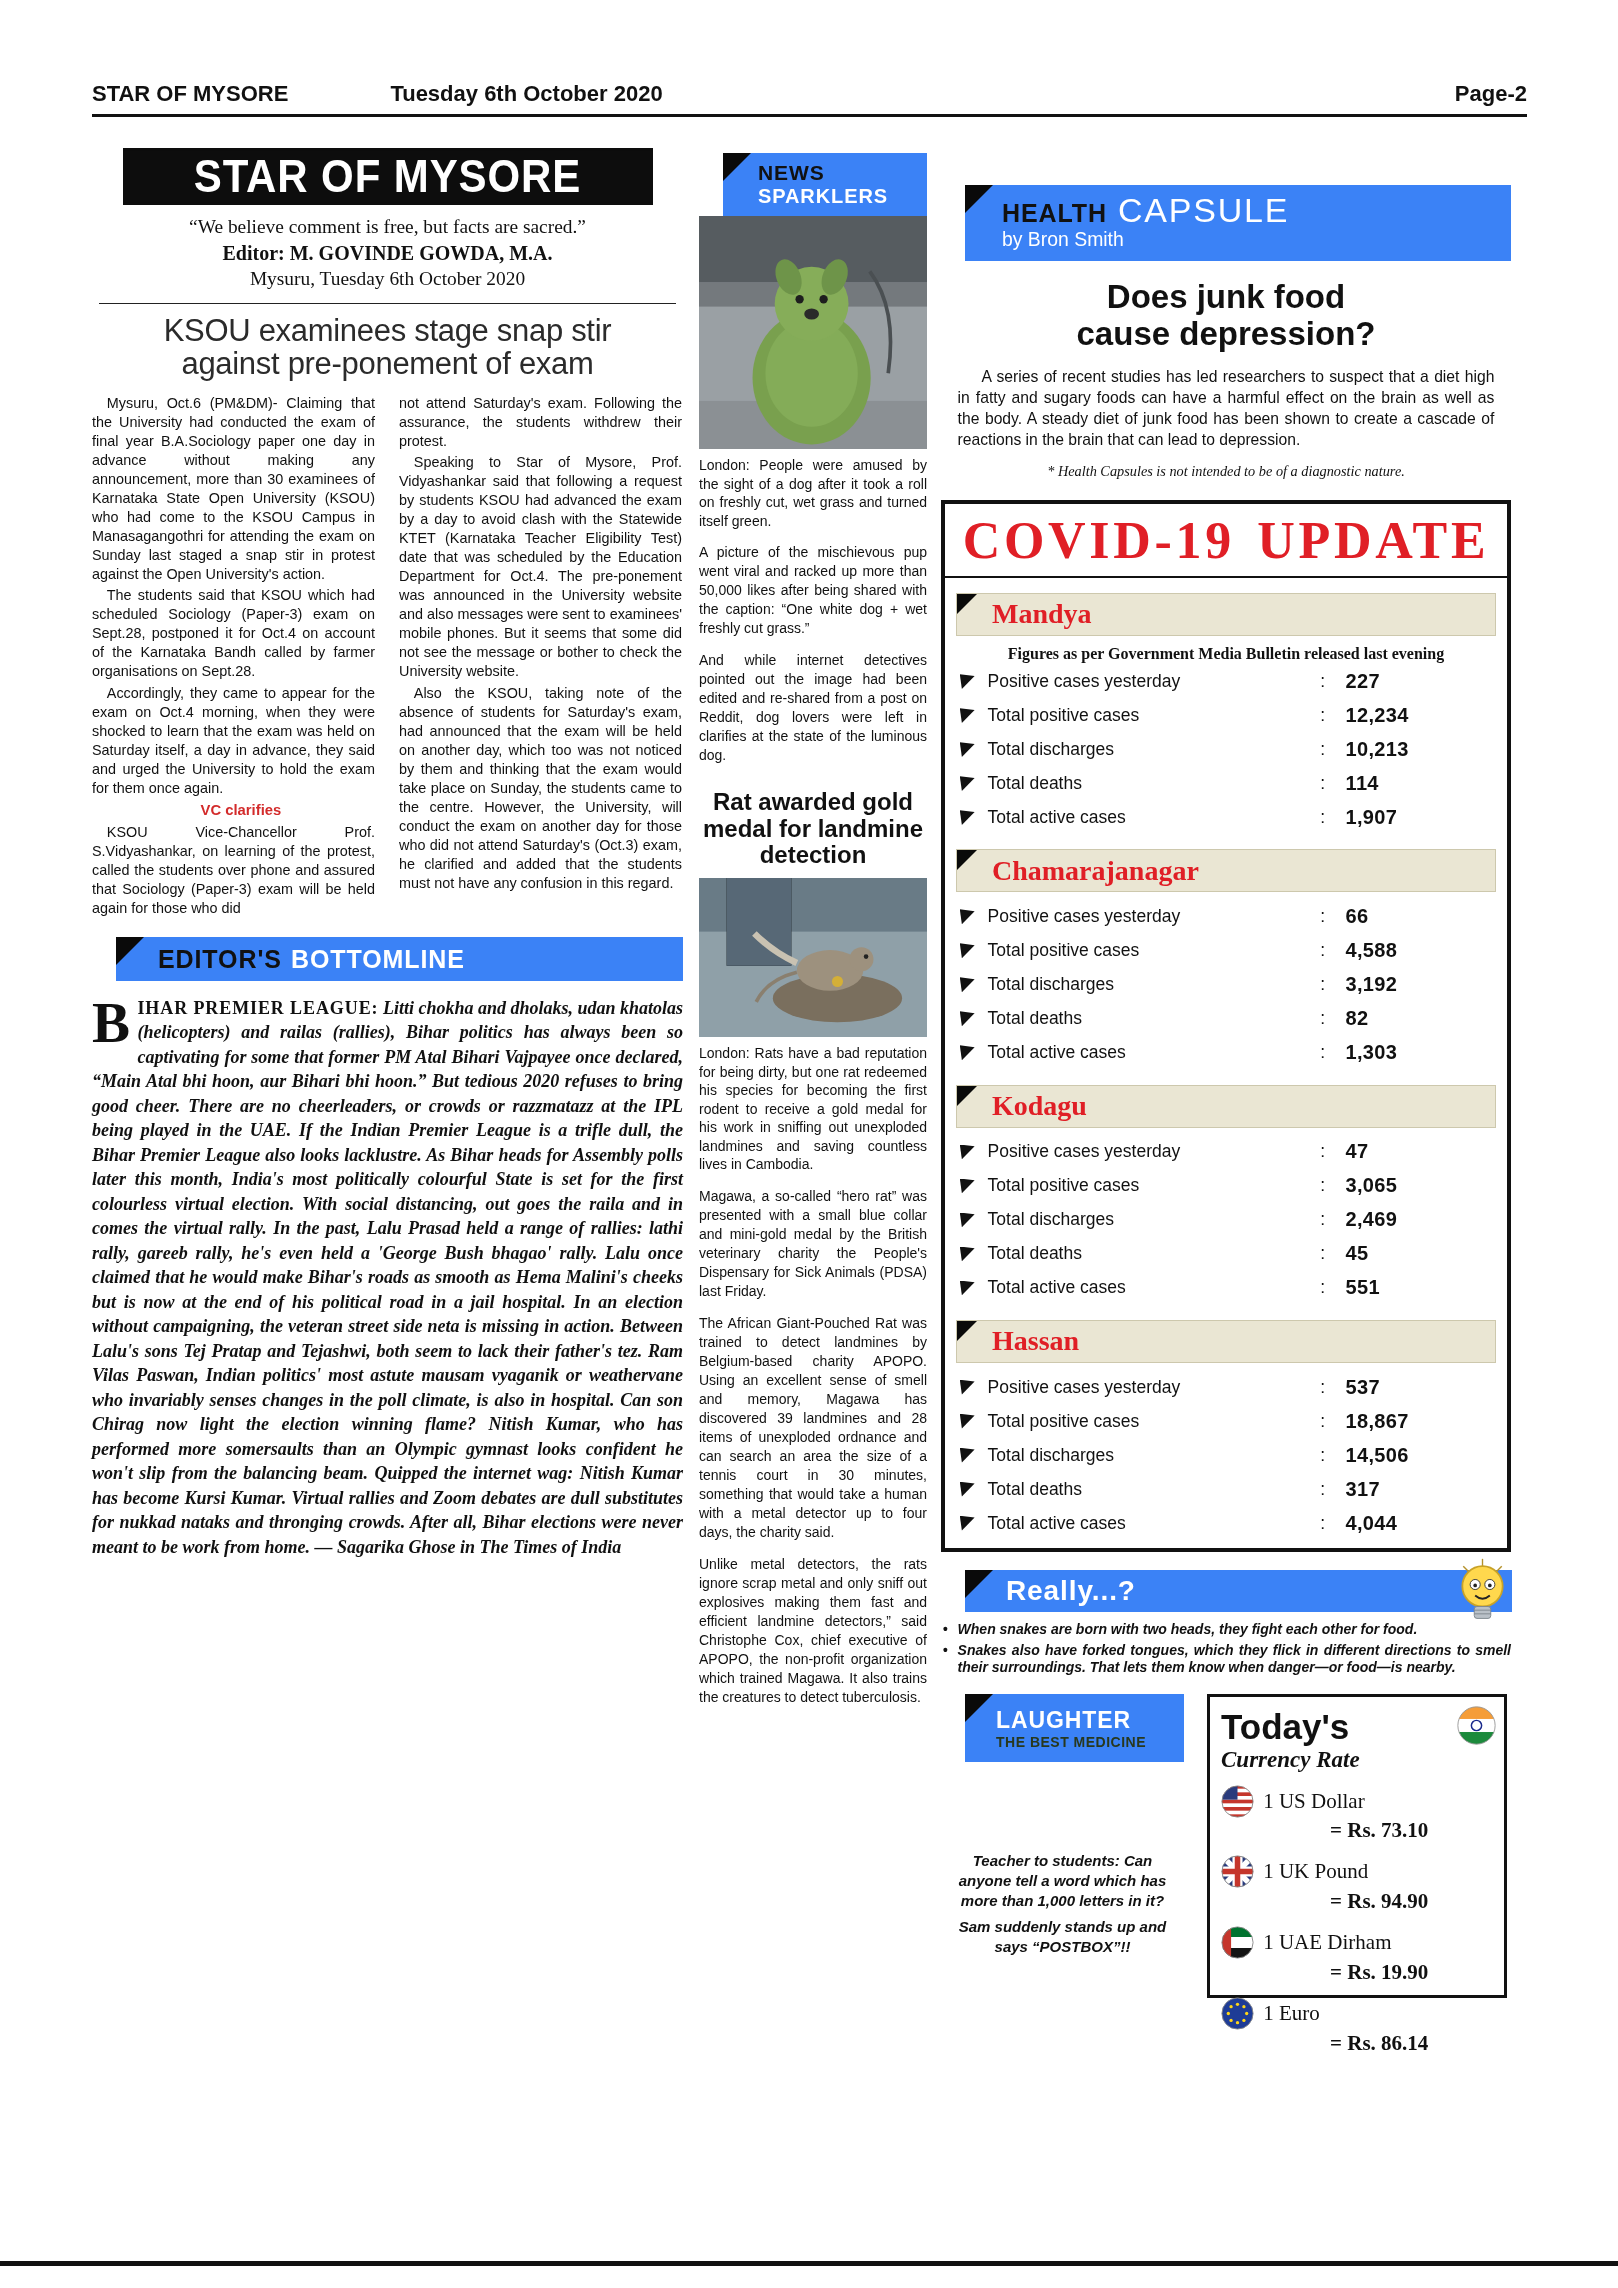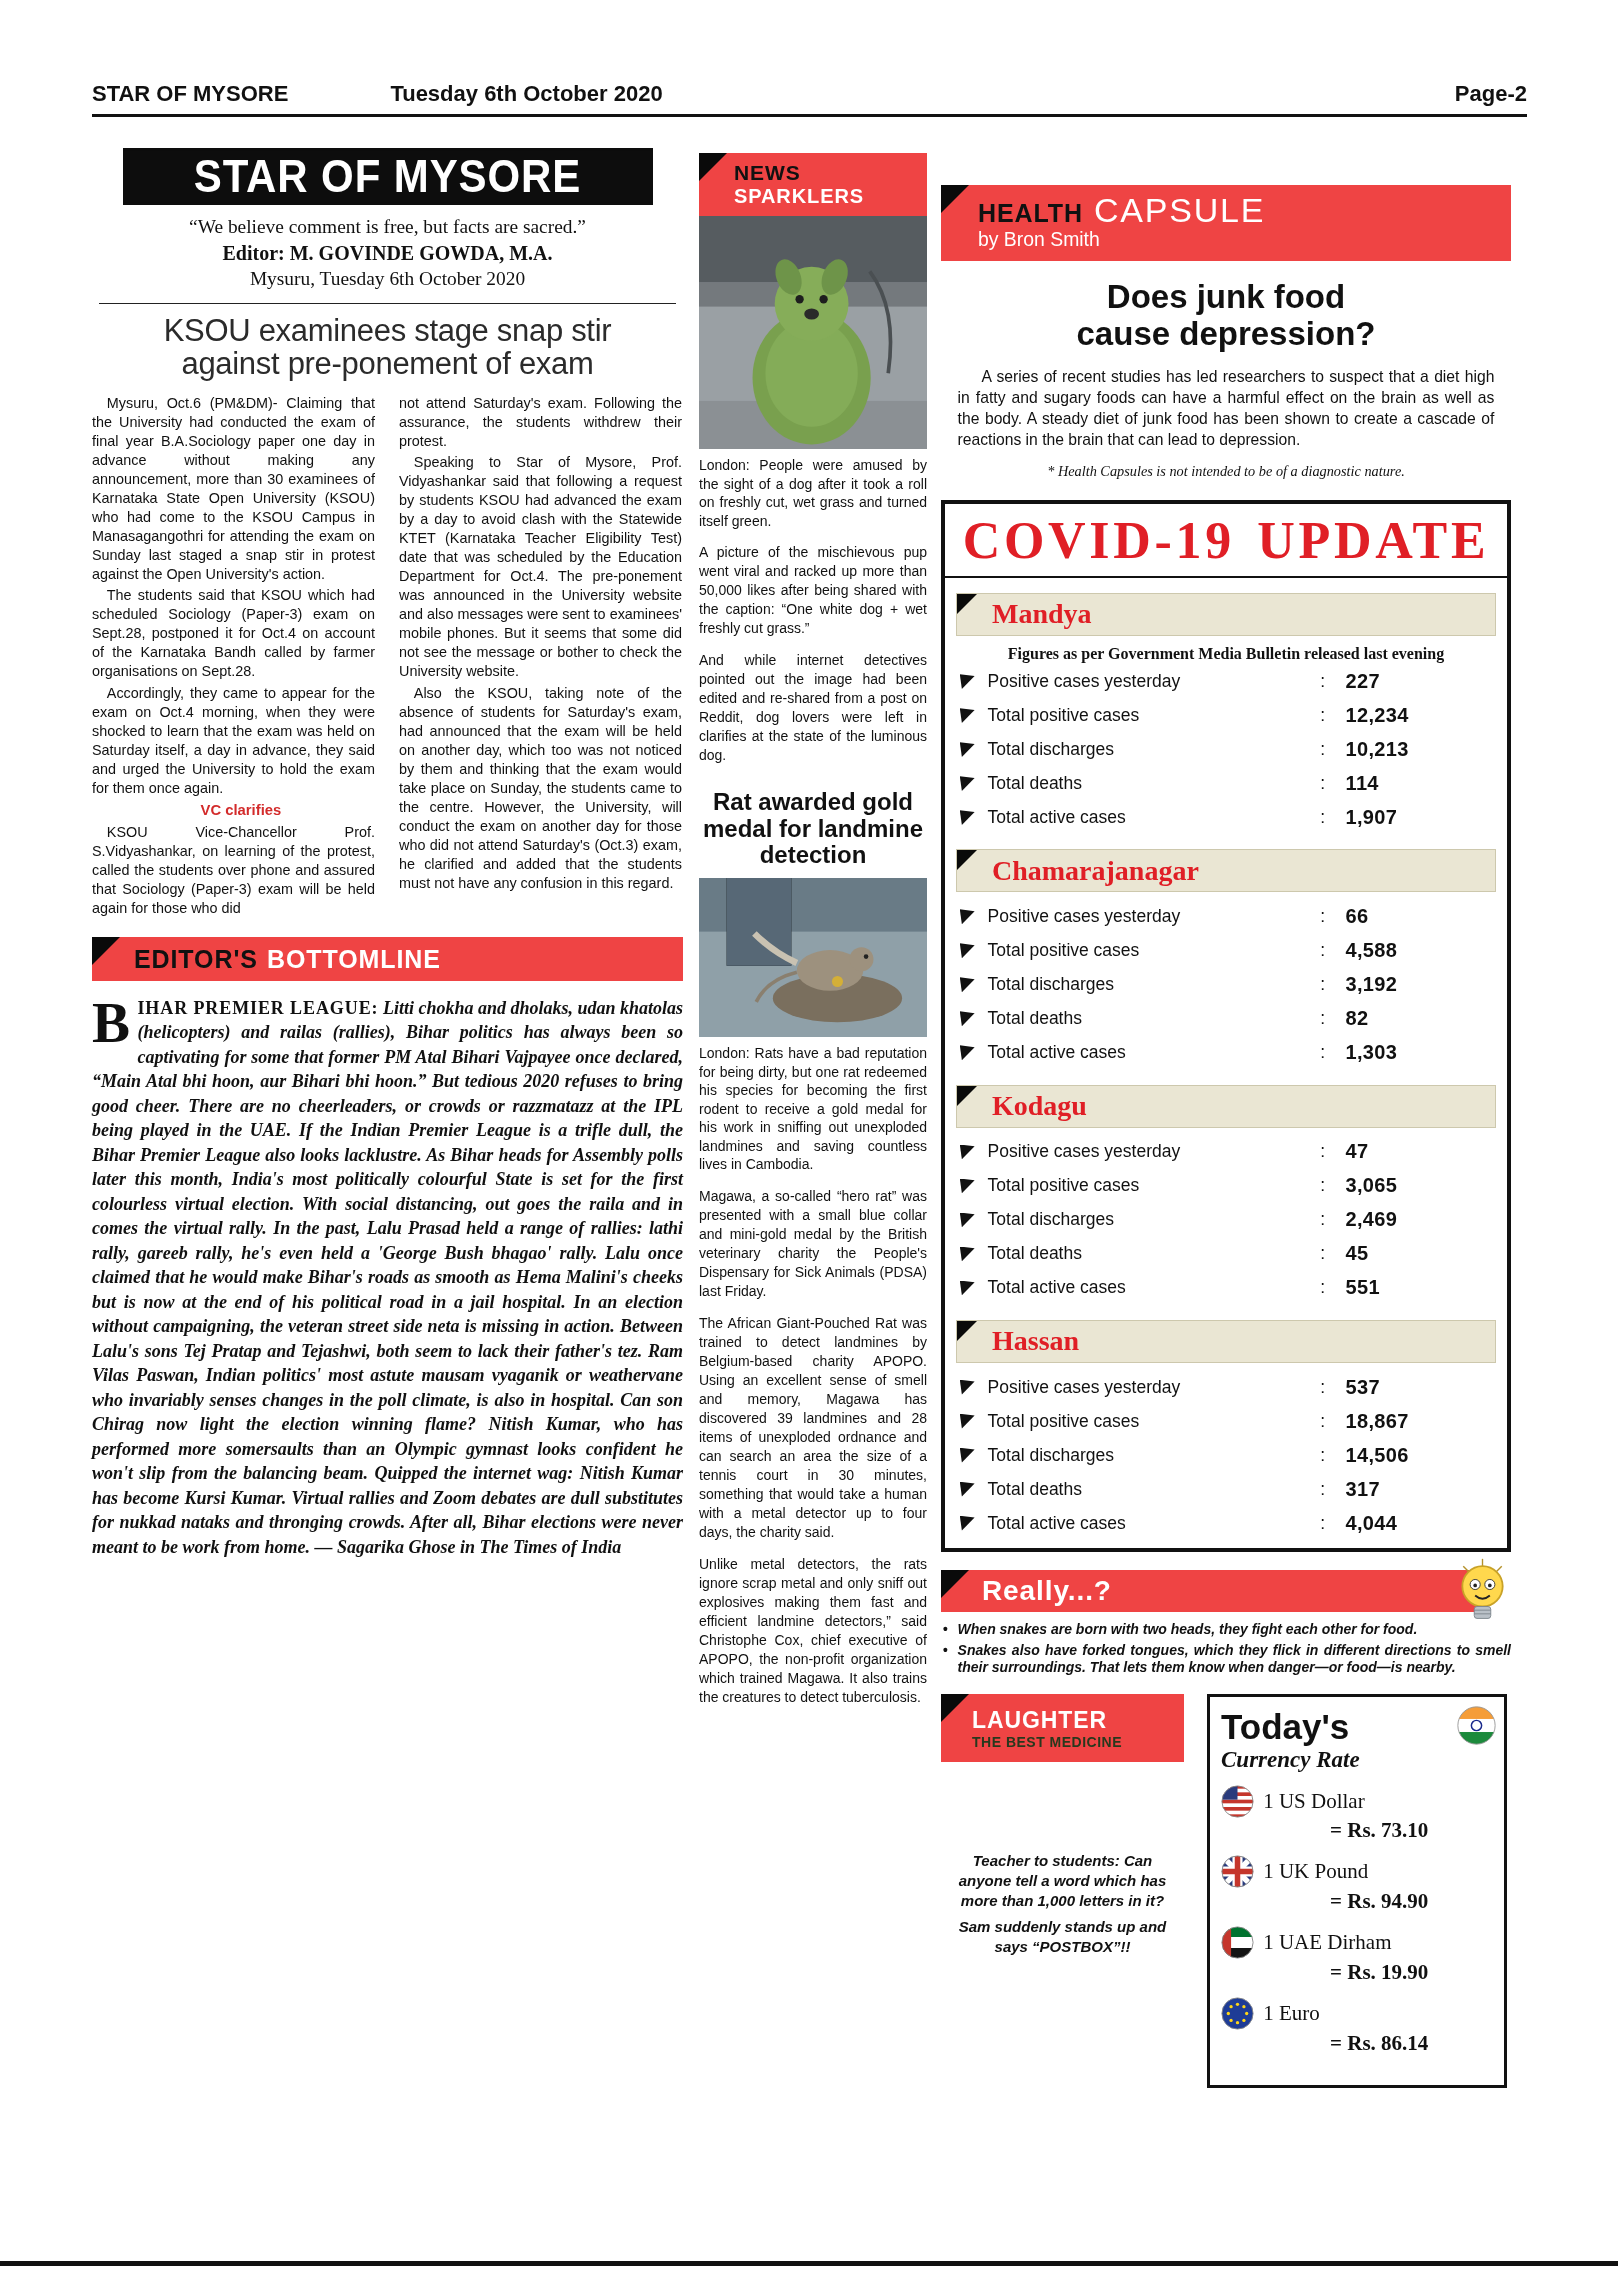--- a/index.html
+++ b/index.html
@@ -15,21 +15,21 @@
     display:flex; align-items:baseline;
     font-weight:bold; font-size:22px;
     border-bottom:3.7px solid #111; padding-bottom:7.4px;
   }
   .ph-date { margin-left:102px; }
   .ph-page { margin-left:auto; }
 
   .bottom-rule { position:absolute; left:0; right:0; top:2261px; height:4.6px; background:#111; }
 
   
-  .greenbar { position:relative; background:#ef4444; }
+  .greenbar { position:relative; background:#3b82f6;margin-left:24px; }
   .corner { position:absolute; left:0; top:0; width:0; height:0;
             border-top:28px solid #0a0a0a; border-right:28px solid transparent; }
   .c22 { border-top-width:20px; border-right-width:20px; }
 
   
   .col-left { position:absolute; left:92px; top:148px; width:591px; }
   .masthead-box { width:530px; height:57px; margin:0 auto; background:#0d0d0d;
     display:flex; align-items:center; justify-content:center;
     box-shadow:inset 0 2.8px 0 #0d0d0d, inset 0 -2.8px 0 #0d0d0d; }
   .masthead-title { color:#fff; font-weight:900; font-size:42px; letter-spacing:0.9px;
@@ -105,21 +105,21 @@
 
   .bottom-row { display:flex; margin-top:18.5px; }
   .laughter-box { width:243px; }
   .laughter-bar { height:68px; padding-left:31px; display:flex; flex-direction:column; justify-content:center; }
   .laughter-l1 { color:#fff; font-weight:900; font-size:23px; letter-spacing:0.9px; }
   .laughter-l2 { color:#28381d; font-weight:bold; font-size:14px; letter-spacing:0.5px; }
   .joke { margin:89px 9.2px 0 9.2px; font-weight:bold; font-style:italic; font-size:15px;
     line-height:20px; text-align:center; }
   .joke p { margin:0 0 5.5px 0; }
 
-  .currency-box { position:relative; margin-left:23px; width:300px; height:394px;
+  .currency-box { position:relative; margin-left:23px; width:300px; height:304px;
     border:3.7px solid #111; box-sizing:border-box; padding:9.2px 11px; }
   .cur-title { font-weight:900; font-size:35px; }
   .cur-sub { font-family:"Liberation Serif", serif; font-weight:bold; font-style:italic; font-size:23px; margin-top:0; }
   .india-flag { position:absolute; top:7.4px; right:7.4px; }
   .cur-item { margin-top:12px; }
   .cur-row { display:flex; align-items:center; }
   .cur-label { font-family:"Liberation Serif", serif; font-size:21px; margin-left:9.2px; }
   .cur-rate { font-family:"Liberation Serif", serif; font-weight:bold; font-size:21px;
     padding-left:109px; margin-top:0.9px; }
 </style>

